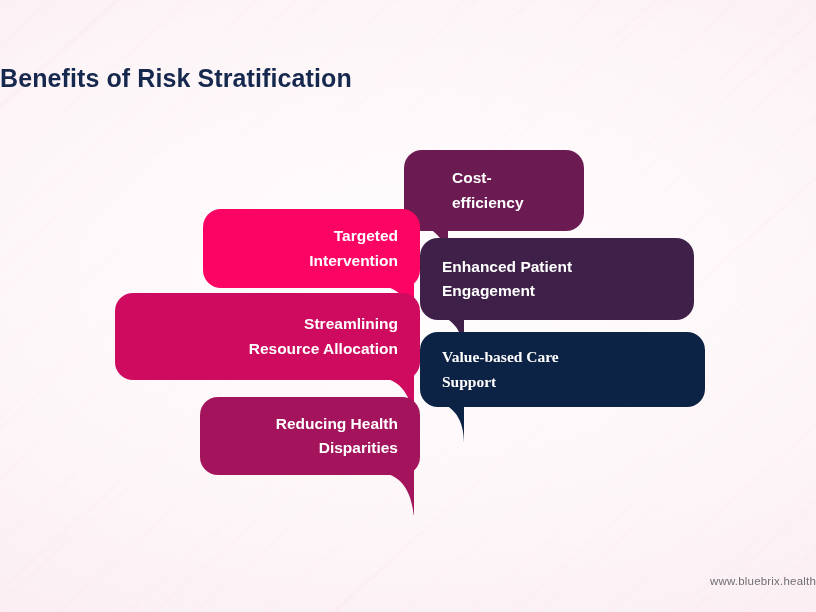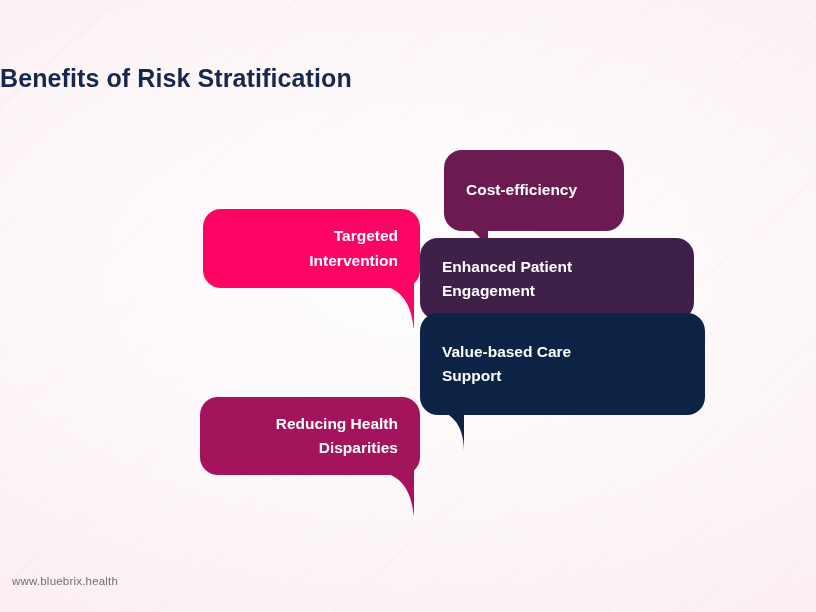--- a/index.html
+++ b/index.html
@@ -115,54 +115,60 @@
     right: 6px;
     bottom: -40px;
     clip-path: path("M 0 0 L 34 0 L 34 50 C 32 20 20 6 0 3 Z");
   }
 
   #footer {
     position: absolute;
     left: 12px;
     right: 0;
     top: 575px;
-    text-align: left;
+    text-align: right;
     font-size: 11.5px;
     color: #6e6e73;
     letter-spacing: 0.2px;
   }
 </style>
 </head>
 <body>
 
 <div id="canvas">
   <div class="streaks"></div>
   <div class="streaks s2"></div>
 
   <div id="title">Benefits of Risk Stratification</div>
 
   <div class="bubbles">
-      <div class="bubble right-bubble" style="left: 444px; top: 150px; width: 180px; height: 81px; z-index: 10;">
+      <div class="bubble right-bubble" style="left: 404px; top: 150px; width: 180px; height: 81px; z-index: 10; padding-left: 26px;">
         <div class="tail tail-bl" style="background: rgb(107, 26, 82);"></div>
         <div class="body" style="background: rgb(107, 26, 82);"></div>
         <div class="txt" style="color: rgb(255, 255, 255);">Cost-efficiency</div>
       </div>
       <div class="bubble left-bubble" style="left: 203px; top: 209px; width: 217px; height: 79px; z-index: 11;">
         <div class="tail tail-br" style="background: rgb(252, 4, 100);"></div>
         <div class="body" style="background: rgb(252, 4, 100);"></div>
         <div class="txt" style="color: rgb(255, 255, 255);">Targeted
 Intervention</div>
       </div>
       <div class="bubble right-bubble" style="left: 420px; top: 238px; width: 274px; height: 82px; z-index: 12;">
         <div class="tail tail-bl" style="background: rgb(62, 32, 72);"></div>
         <div class="body" style="background: rgb(62, 32, 72);"></div>
         <div class="txt" style="color: rgb(255, 255, 255);">Enhanced Patient
 Engagement</div>
       </div>
-      <div class="bubble right-bubble" style="left: 420px; top: 313px; width: 285px; height: 102px; z-index: 14;">
+      <div class="bubble left-bubble" style="left: 115px; top: 293px; width: 305px; height: 87px; z-index: 13;">
+        <div class="tail tail-br" style="background: rgb(206, 11, 94);"></div>
+        <div class="body" style="background: rgb(206, 11, 94);"></div>
+        <div class="txt" style="color: rgb(255, 255, 255);">Streamlining
+Resource Allocation</div>
+      </div>
+      <div class="bubble right-bubble" style="left: 420px; top: 332px; width: 285px; height: 75px; z-index: 14; font-family: Liberation Serif, serif;">
         <div class="tail tail-bl" style="background: rgb(13, 35, 69);"></div>
         <div class="body" style="background: rgb(13, 35, 69);"></div>
         <div class="txt" style="color: rgb(255, 255, 255);">Value-based Care
 Support</div>
       </div>
       <div class="bubble left-bubble" style="left: 200px; top: 397px; width: 220px; height: 78px; z-index: 15; padding-left: 16px;">
         <div class="tail tail-br" style="background: rgb(164, 20, 92);"></div>
         <div class="body" style="background: rgb(164, 20, 92);"></div>
         <div class="txt" style="color: rgb(255, 255, 255);">Reducing Health
 Disparities</div>

